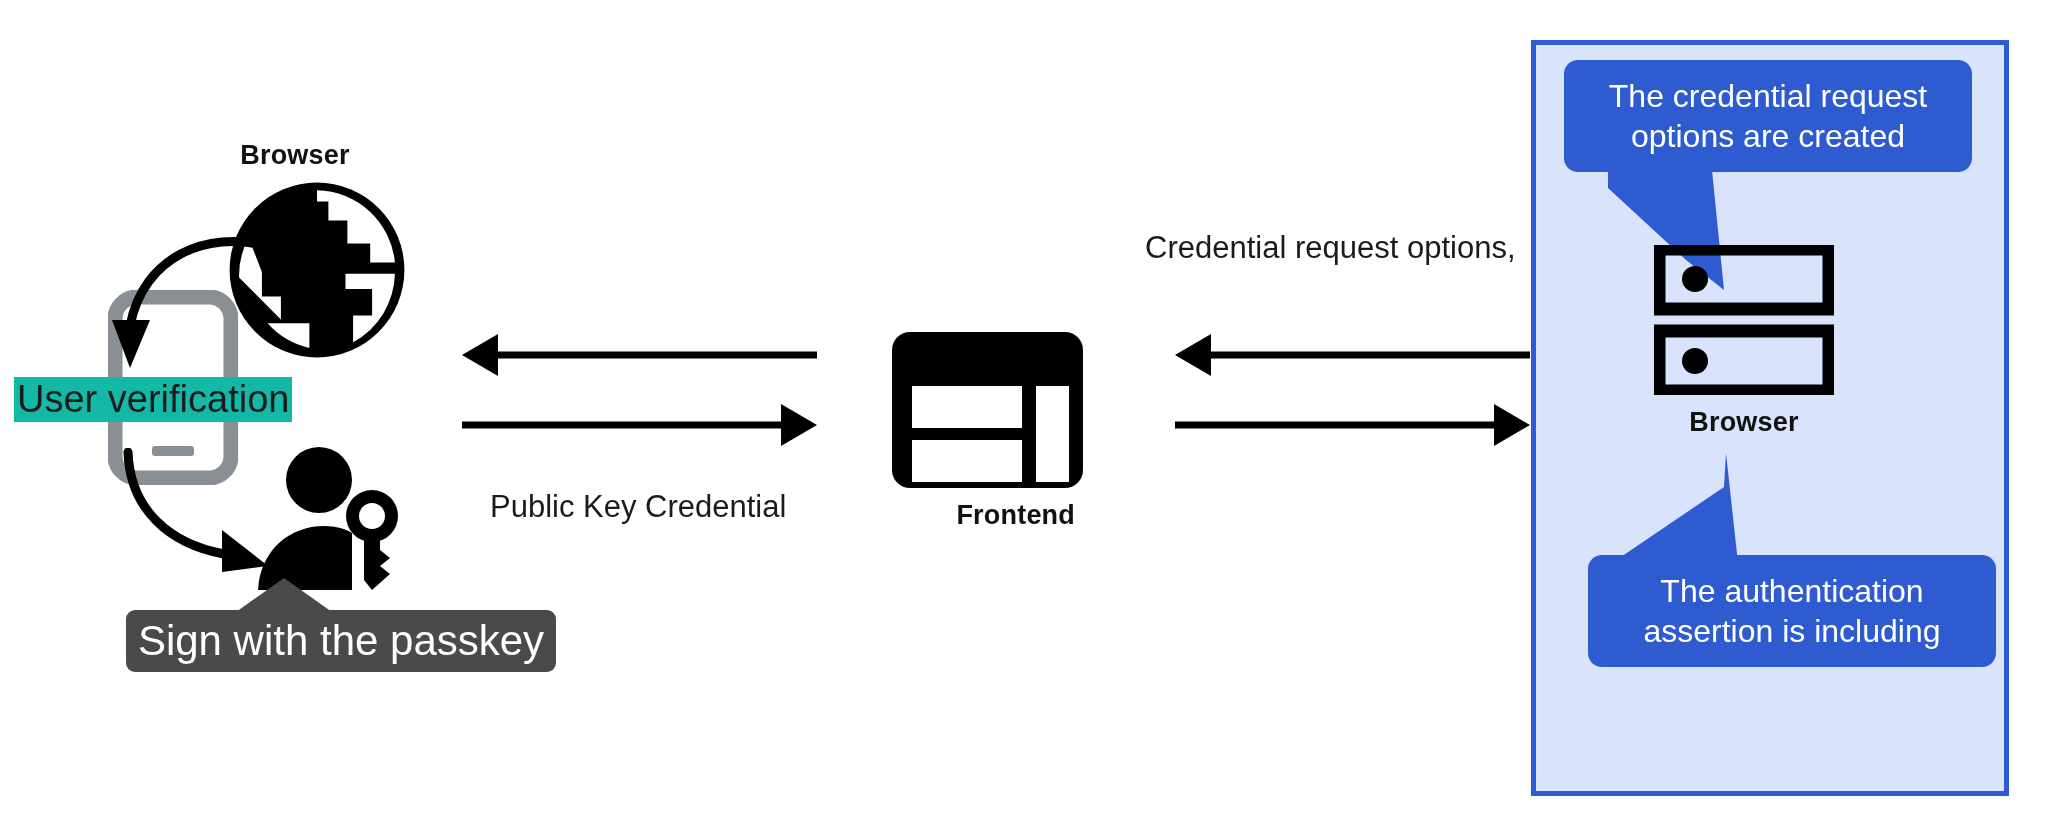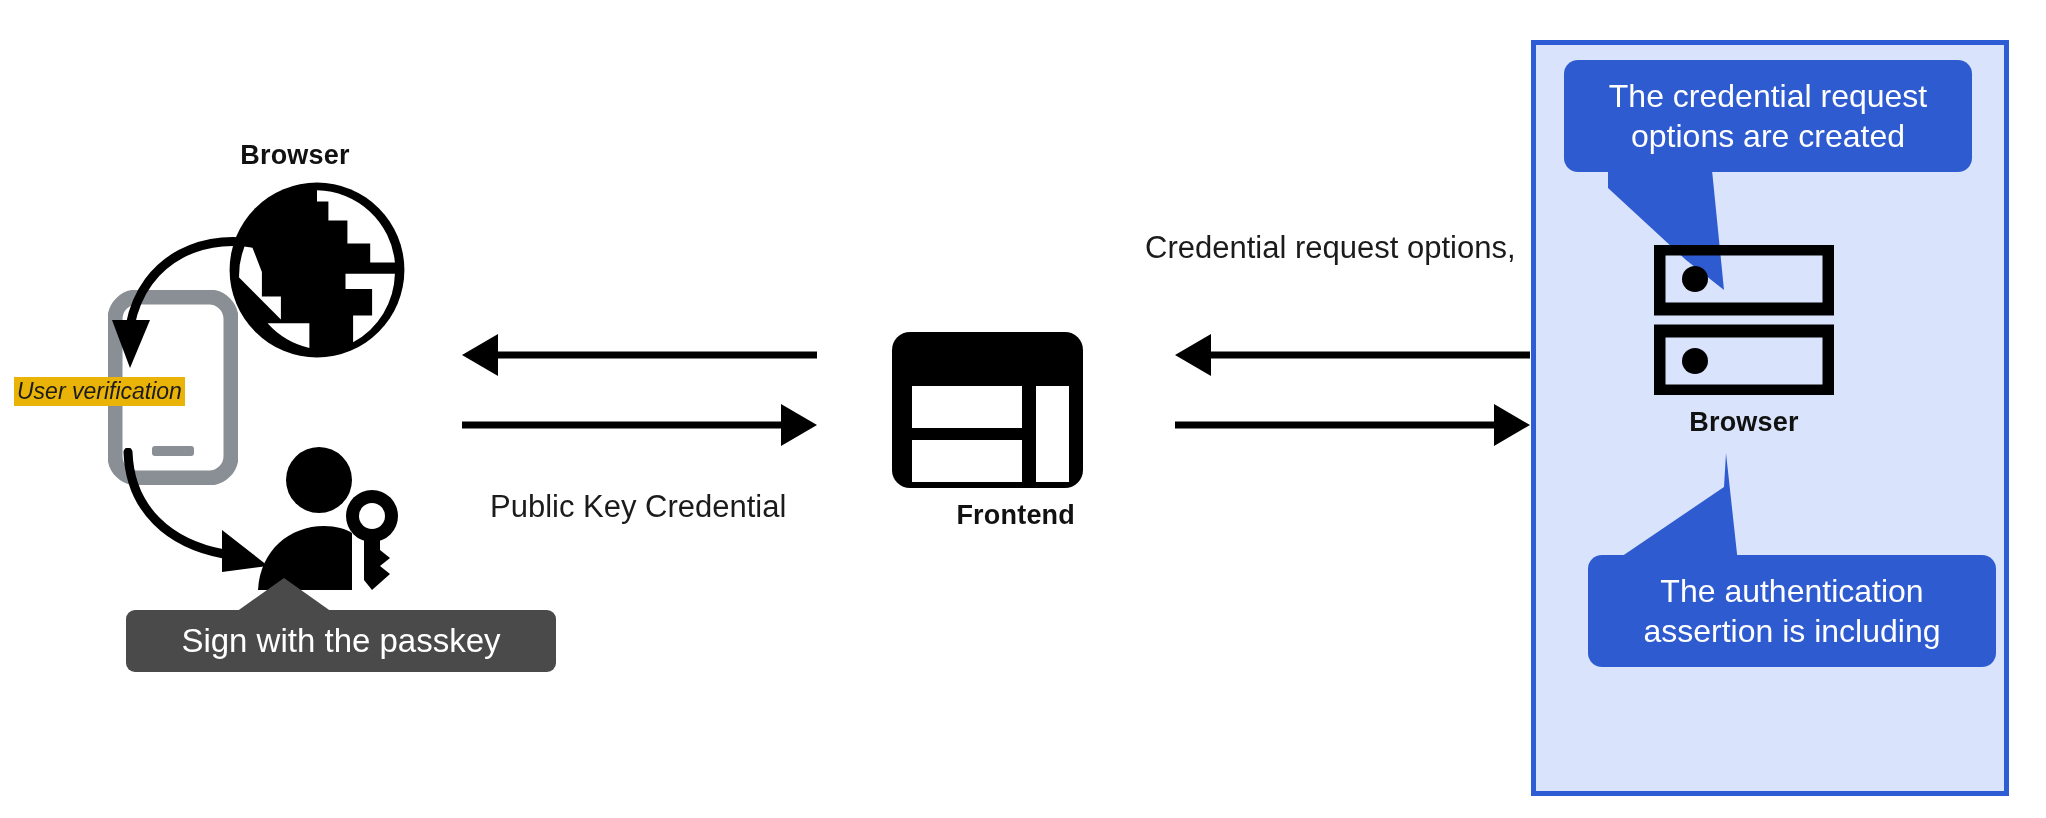--- a/index.html
+++ b/index.html
@@ -40,26 +40,25 @@
   }
   .flow-label.two-line { white-space: normal; }
   .mono-label {
     font-family: "Liberation Mono", "DejaVu Sans Mono", monospace;
     font-size: 29px;
     color: #141414;
     white-space: nowrap;
   }
   .small-note {
     font-family: "Liberation Sans", sans-serif;
-    font-size: 23px;
+    font-size: 38px;
     color: #1b1b1b;
     white-space: nowrap;
-    background: #eab308;
+    background: #14b8a6;
     padding: 1px 3px;
-    font-style: italic;
   }
 
   
   .arrow-wrap { position: absolute; }
   .arrow-line {
     position: absolute;
     height: 7px;
     background: #000000;
     top: 50%;
     transform: translateY(-50%);
@@ -116,21 +115,21 @@
   #passkey-tooltip {
     position: absolute;
     left: 126px;
     top: 610px;
     width: 430px;
     height: 62px;
     background: #4a4a4a;
     border-radius: 9px;
     color: #ffffff;
     font-family: "Liberation Sans", sans-serif;
-    font-size: 33px;
+    font-size: 42px;
     display: flex;
     align-items: center;
     justify-content: center;
     box-sizing: border-box;
   }
 
   
   .icon-box { position: absolute; }
 </style>
 </head>

